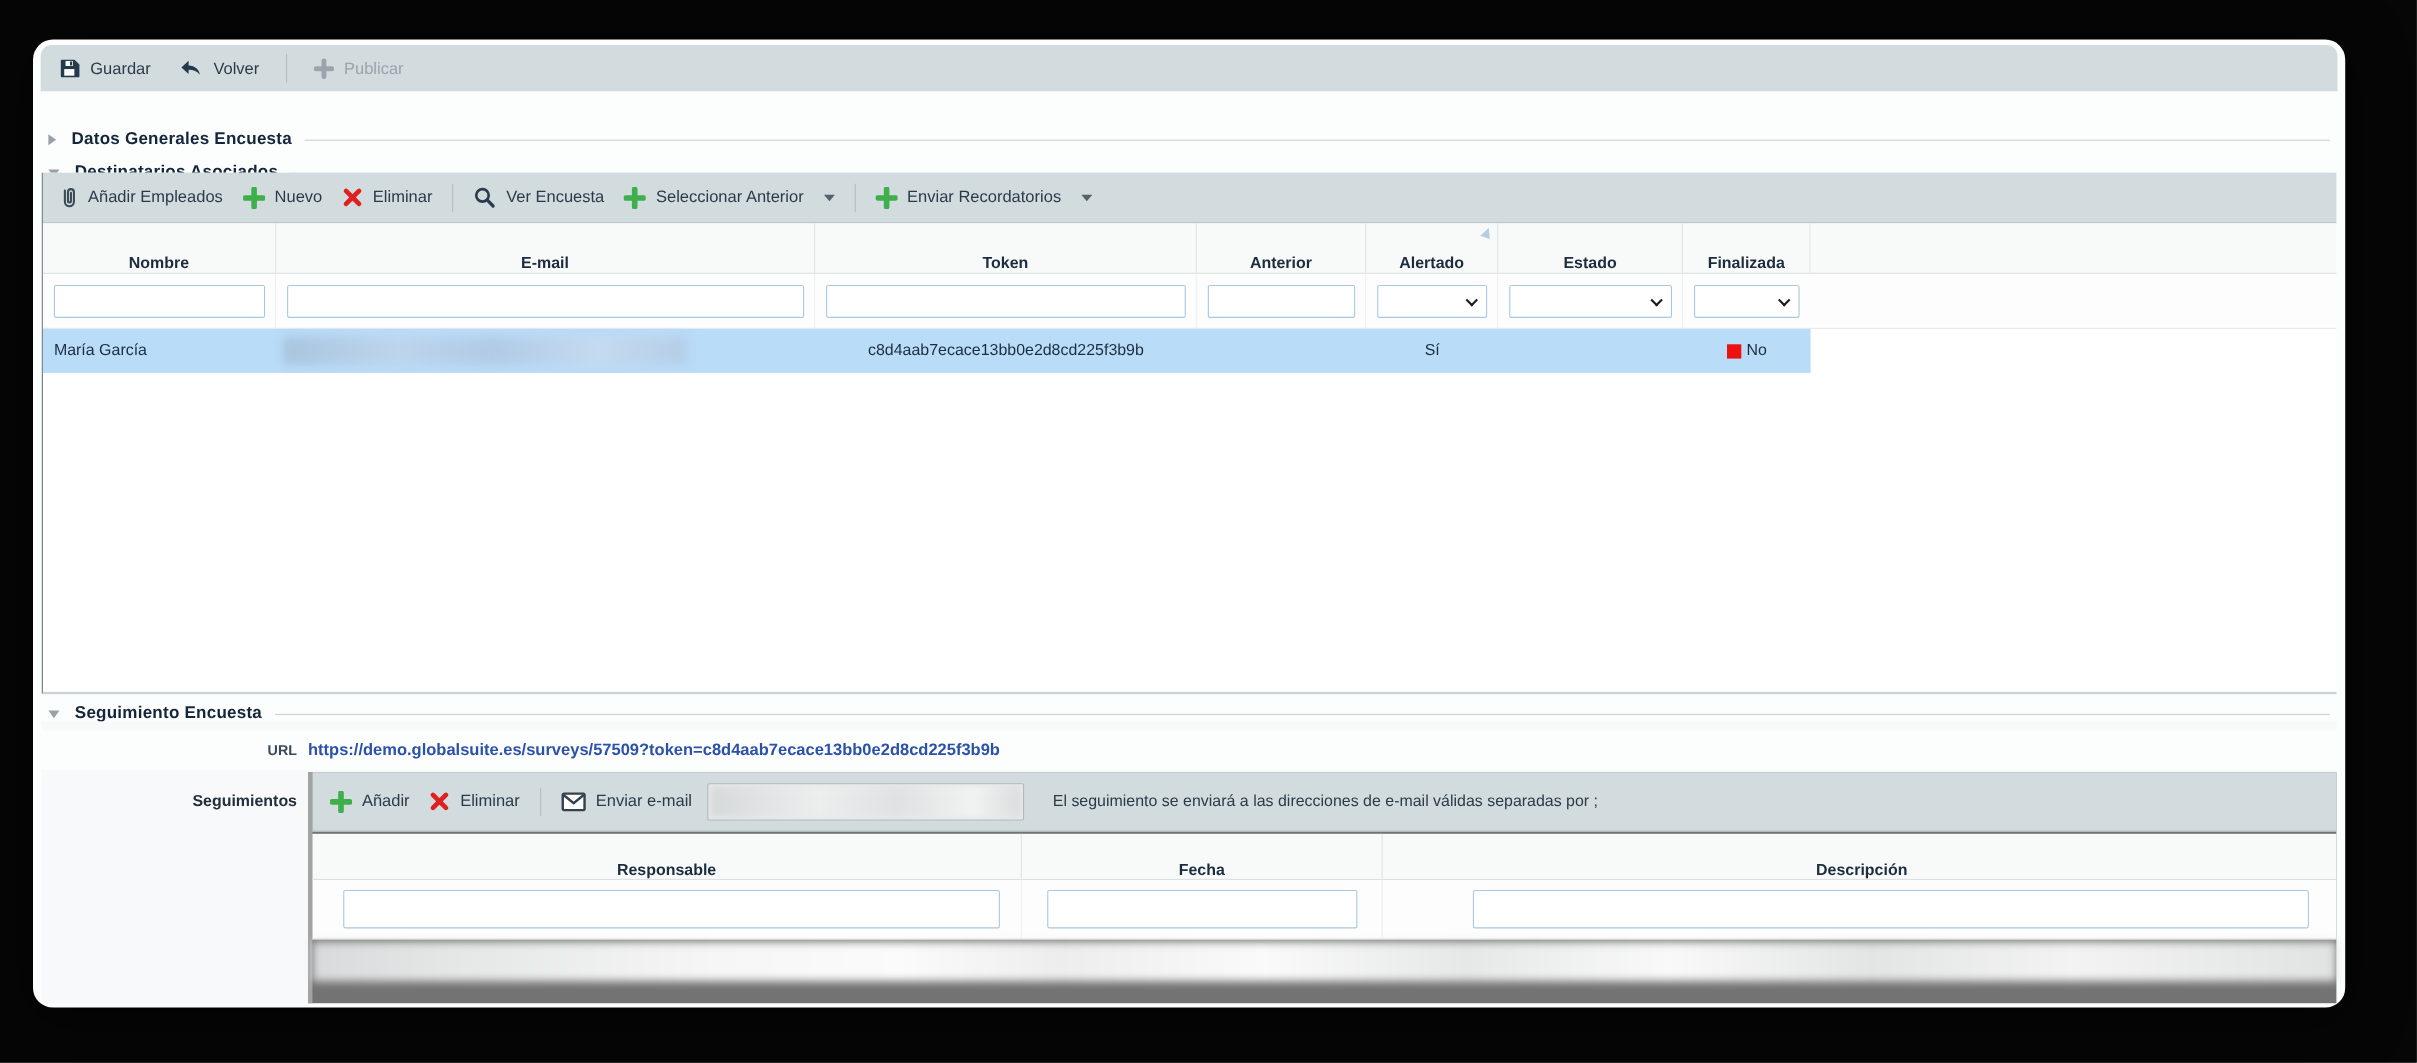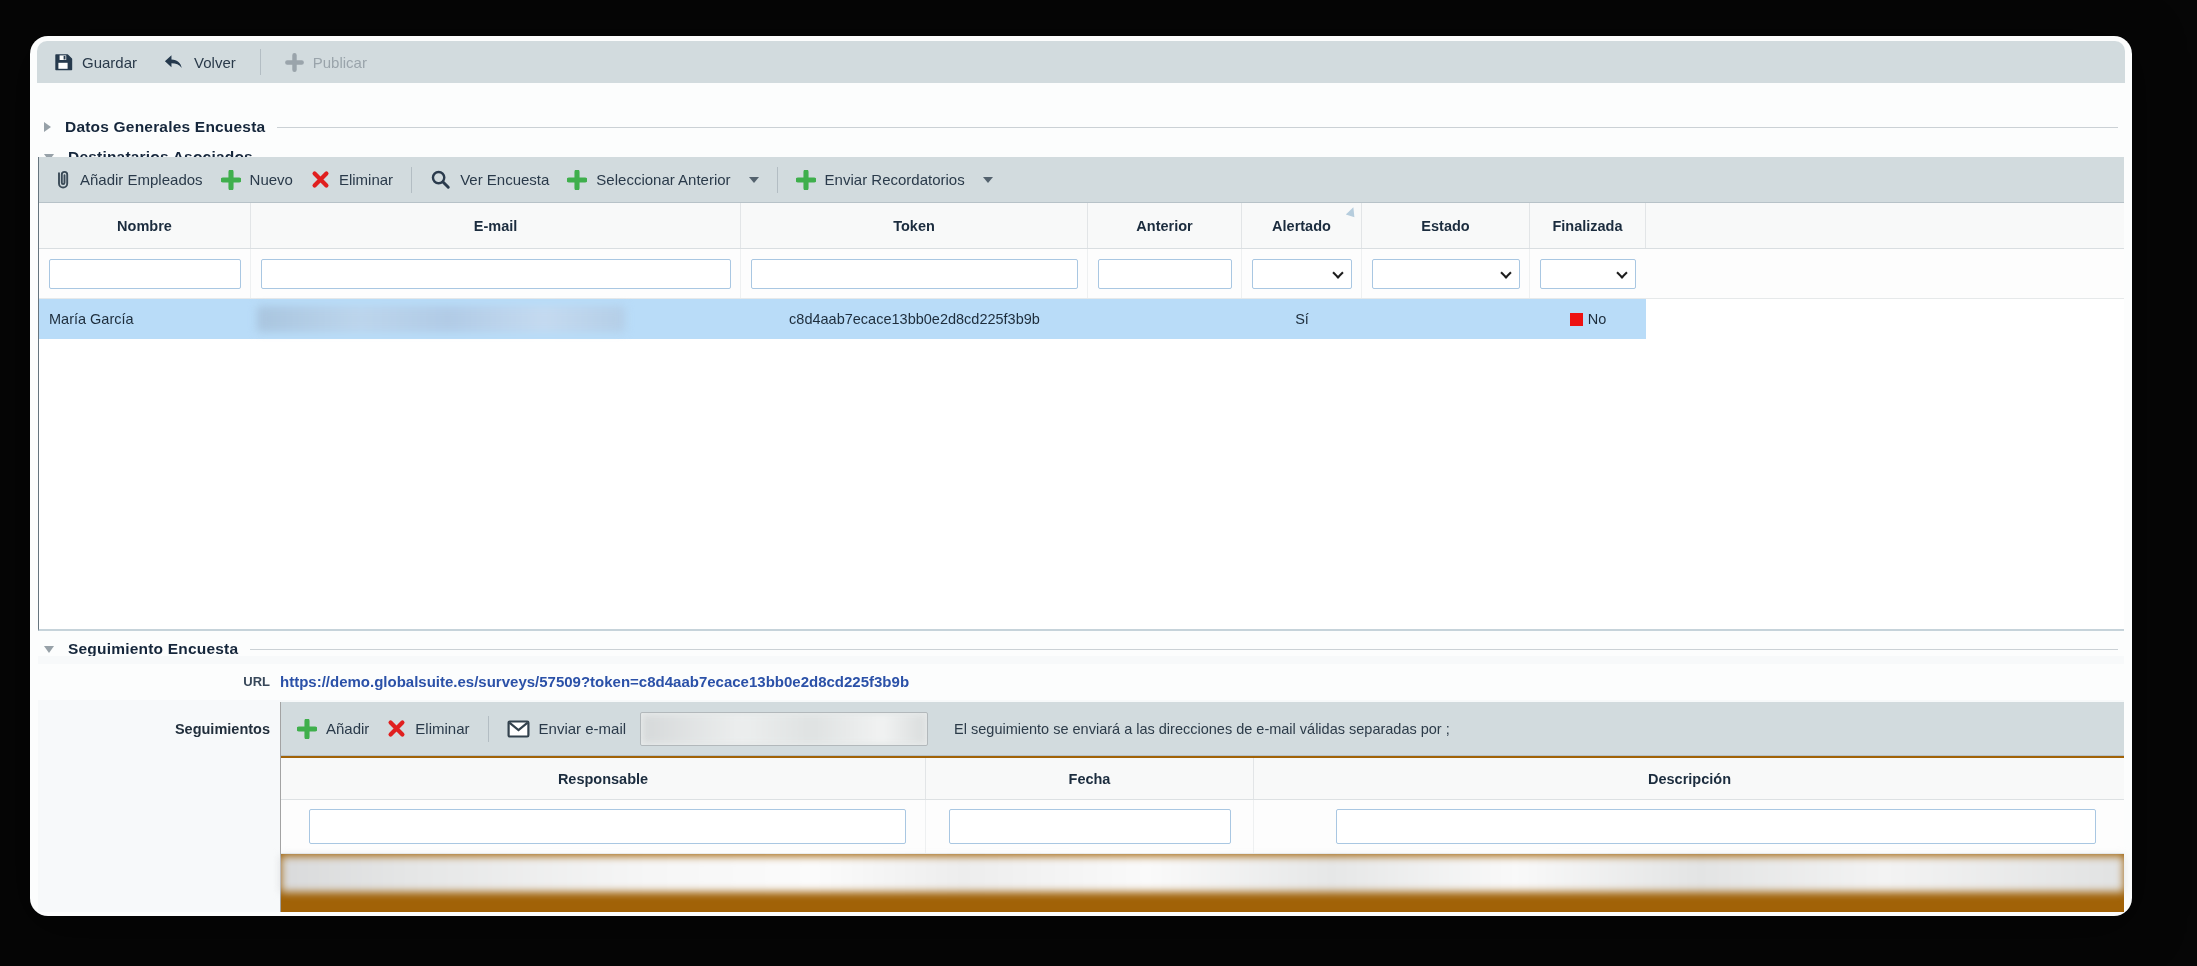--- a/index.html
+++ b/index.html
@@ -34,21 +34,21 @@
            background:#ffffff; border-left:1px solid #66757f; border-bottom:2px solid #c6d3da;padding-left:30px; }
   .tb2 { position:absolute; left:0; top:0; width:100%; height:46px; background:#d2dbde;
          border-bottom:1px solid #b7c2c8; display:flex; align-items:center; padding-left:14px; }
   .tb2 .tb-label { font-size:15px; }
   .g-sep { width:1px; height:26px; background:#b3bdc3; margin:0 18px; }
   .gap18 { margin-right:18px; }
   .caret { width:0; height:0; border-top:6px solid #54626e; border-left:5px solid transparent; border-right:5px solid transparent; margin-left:9px; }
 
   .t1-head { position:absolute; left:0; top:46px; width:100%; height:46px; background:#f8f9f9; border-bottom:1px solid #d9dee1; }
   .t1-filters { position:absolute; left:0; top:92px; width:100%; height:50px; background:#fdfdfd; border-bottom:1px solid #e6e9ea; }
-  .hcell { position:absolute; top:0; height:100%; display:flex; align-items:center; justify-content:center;
+  .hcell { position:absolute; top:0; height:100%; display:flex; align-items:flex-end; justify-content:center;
            font-size:14.5px; font-weight:bold; color:#1b2c3e; border-right:1px solid #e2e5e7; cursor:pointer; }
   .fcell { position:absolute; top:0; height:100%; border-right:1px solid #eef0f1; }
   .sort-up { position:absolute; right:5px; top:4px; width:0; height:0;
              border-bottom:9px solid #b6cddd; border-left:5px solid transparent; border-right:4px solid transparent;
              transform:rotate(18deg); }
 
   .finput { position:absolute; top:10px; height:30px; background:#fff; border:1px solid #a9c7e2; border-radius:2px;
             font-family:inherit; font-size:14px; color:#223; padding:0 6px; outline:none; }
   .fselect { position:absolute; top:10px; height:30px; background:#fff; border:1px solid #a9c7e2; border-radius:2px; cursor:pointer; }
   .chev { position:absolute; right:9px; top:9px; width:8px; height:8px;
@@ -66,21 +66,21 @@
   .form-bg { position:absolute; left:8px; top:620px; width:2086px; height:256px; background:#f7f9fa; }
   .url-row { position:absolute; left:8px; top:628px; width:2086px; height:36px; background:#fcfdfd; }
   .url-label { position:absolute; left:0; top:628px; width:240px; height:36px; line-height:36px; text-align:right;
                font-size:13px; font-weight:bold; color:#38485a; }
   .url-link { position:absolute; left:250px; top:628px; height:36px; line-height:36px;
               font-size:15px; font-weight:bold; color:#2b51a8; cursor:pointer; text-decoration:none; }
   .seg-label { position:absolute; left:0; top:666px; width:240px; height:54px; display:flex; align-items:center;
                justify-content:flex-end; font-size:14.5px; font-weight:bold; color:#222f3c; }
 
   .grid2 { position:absolute; left:250px; top:666px; width:1844px; height:210px;
-           background:#a16207; border-left:1px solid #a3a3a3; }
+           background:#737373; border-left:4px solid #a3a3a3; }
   .tb3 { position:absolute; left:0; top:0; width:100%; height:54px; background:#d2dbde;
          border-bottom:1px solid #b7c2c8; display:flex; align-items:center; padding-left:16px; }
   .tb3 .tb-label { font-size:15px; }
   .mail-input { position:relative; width:288px; height:34px; background:#e7eaea; border:1px solid #b2b8bb;
                 border-radius:2px; margin-left:14px; overflow:hidden; }
   .mail-input .blurfill { position:absolute; inset:2px;
       background:linear-gradient(90deg,#d6d9da,#eceeee 35%,#dfe2e2 60%,#f1f2f2 85%,#dadddd); filter:blur(3px); }
   .hint { font-size:14.5px; color:#2c3b49; margin-left:26px; white-space:nowrap; }
 
   .t2-head { position:absolute; left:0; top:56px; width:100%; height:42px; background:#f8f9f9; border-bottom:1px solid #dde1e3; }

